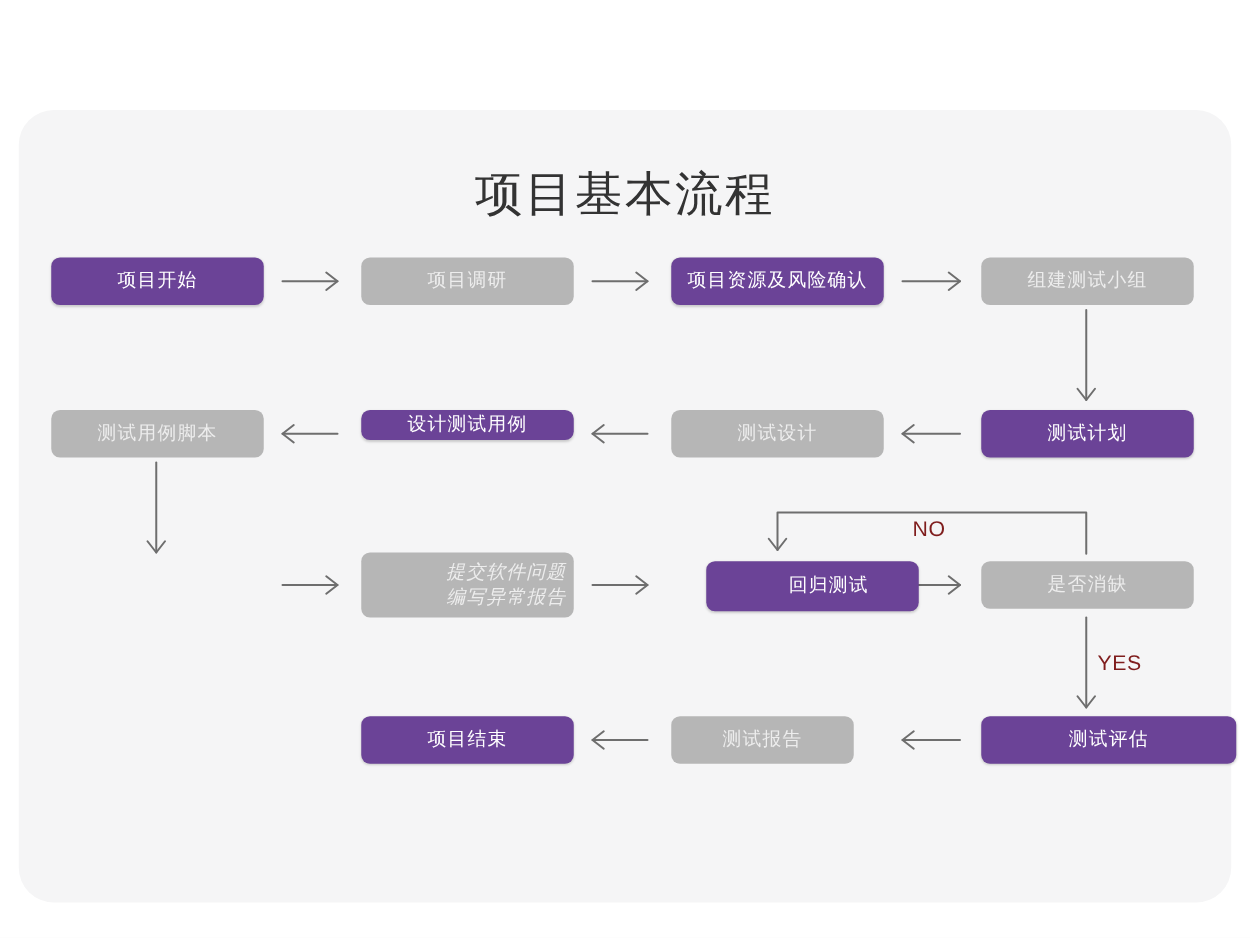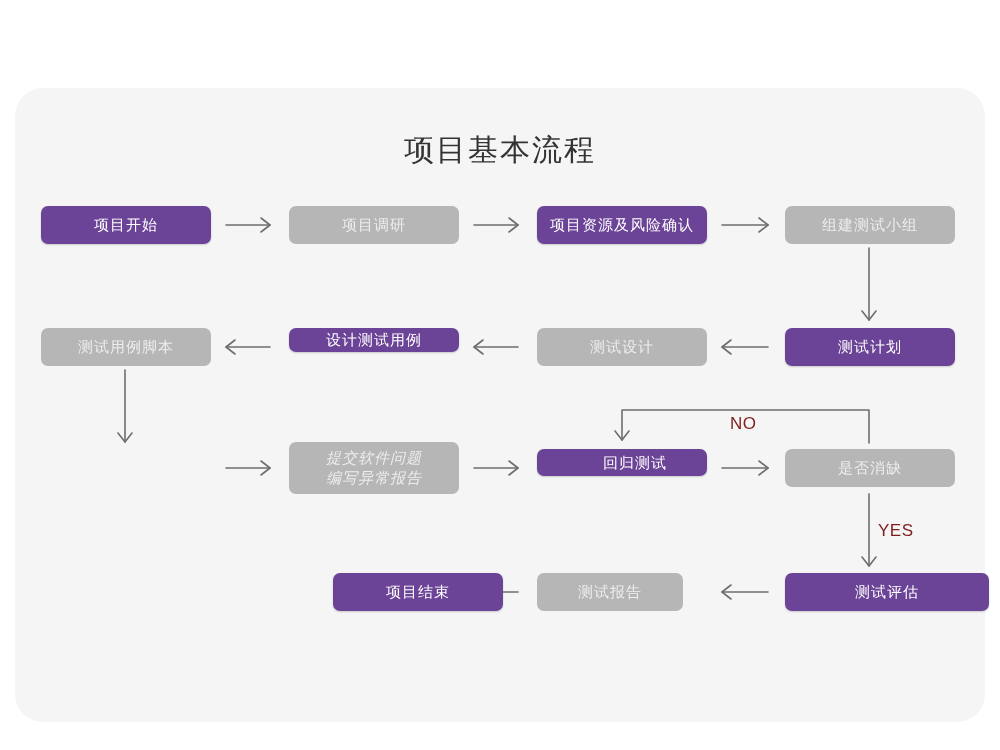--- a/index.html
+++ b/index.html
@@ -25,32 +25,32 @@
     height: 634px;
     background: #f5f5f6;
     border-radius: 28px;
   }
   #title {
     position: absolute;
     left: 0;
     top: 130px;
     width: 1000px;
     text-align: center;
-    font-size: 30px;
+    font-size: 38px;
     letter-spacing: 2px;
     color: #333333;
     font-weight: 400;
   }
   .node {
     position: absolute;
     border-radius: 7px;
     display: flex;
     align-items: center;
     justify-content: center;
-    text-align: center;
+    text-align: right;
     font-size: 15px;
     line-height: 1.32;
     letter-spacing: 1px;
     box-sizing: border-box;
     padding: 2px 6px;
   }
   .node.purple {
     background: #6b4397;
     color: #ffffff;
     box-shadow: 0 1px 2px rgba(0,0,0,0.18);
@@ -192,28 +192,28 @@
   <div class="node purple" style="left:785px; top:328px; width:170px; height:38px;">
     <span>测试计划</span>
   </div>
 
   <div class="node gray" style="left:289px; top:442px; width:170px; height:52px;font-style:italic;">
     <span class="lines">
       <span>提交软件问题</span>
       <span>编写异常报告</span>
     </span>
   </div>
-  <div class="node purple" style="left:537px; top:449px; width:170px; height:27px;padding-left:32px;">
+  <div class="node purple" style="left:565px; top:449px; width:170px; height:40px;padding-left:32px;">
     <span>回归测试</span>
   </div>
   <div class="node gray" style="left:785px; top:449px; width:170px; height:38px;">
     <span>是否消缺</span>
   </div>
 
-  <div class="node purple" style="left:289px; top:573px; width:170px; height:38px;margin-left:44px;">
+  <div class="node purple" style="left:289px; top:573px; width:170px; height:38px;">
     <span>项目结束</span>
   </div>
   <div class="node gray" style="left:537px; top:573px; width:146px; height:38px;">
     <span>测试报告</span>
   </div>
   <div class="node purple" style="left:785px; top:573px; width:204px; height:38px;">
     <span>测试评估</span>
   </div>
 
 </div>

